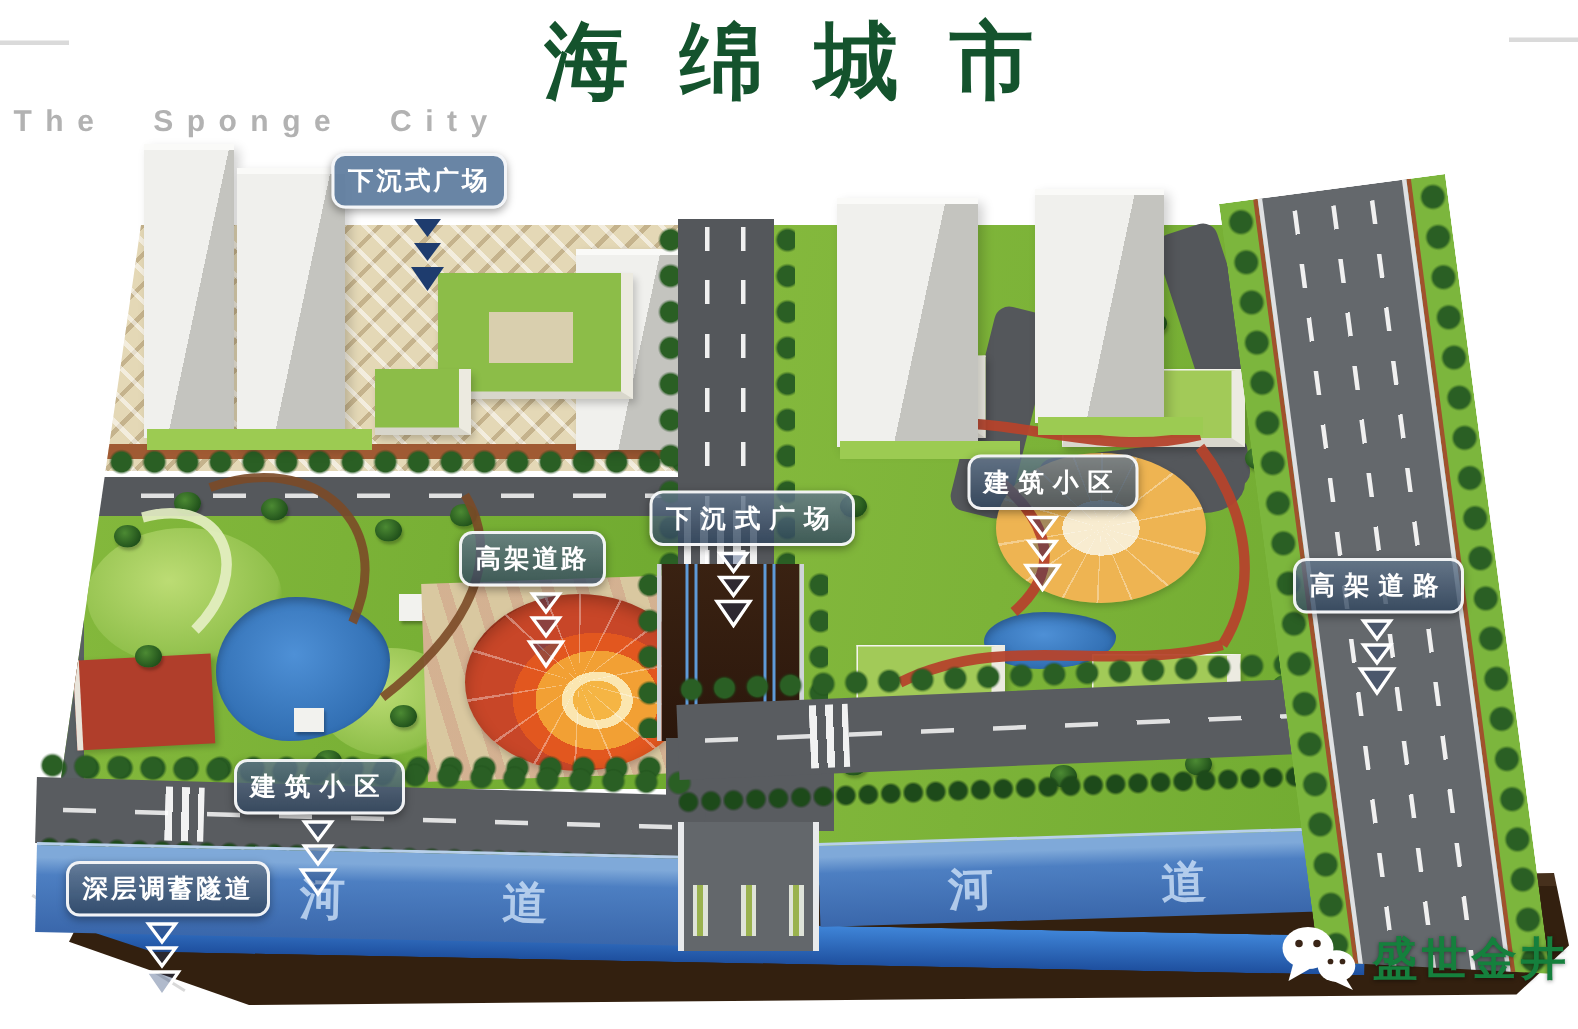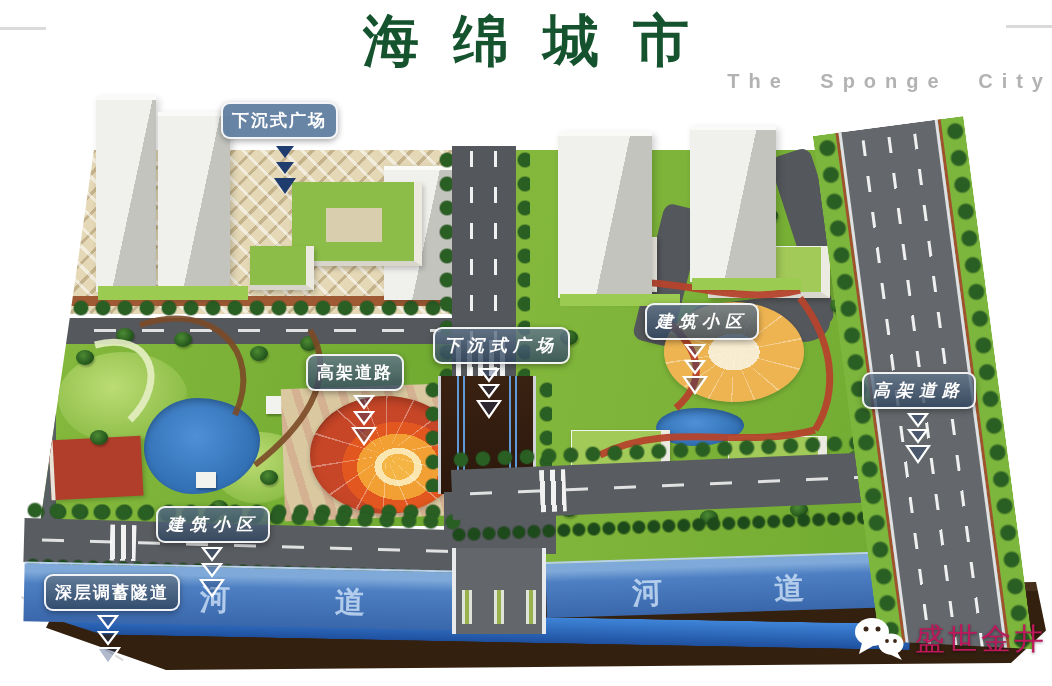--- a/index.html
+++ b/index.html
@@ -4,21 +4,21 @@
 <style>
   html,body{margin:0;padding:0;background:#ffffff;}
   body{width:1052px;height:686px;position:relative;overflow:hidden;
        font-family:"Liberation Sans","DejaVu Sans",sans-serif;}
   *{box-sizing:border-box;}
   .abs{position:absolute;}
 
   
   .title{left:0;right:0;top:4px;text-align:center;font-size:56px;font-weight:700;
          color:#14532d;letter-spacing:34px;text-indent:34px;z-index:10;}
-  .subtitle{left:0;right:0;top:70px;text-align:right;font-size:20px;font-weight:600;
+  .subtitle{left:0;right:0;top:70px;text-align:left;font-size:20px;font-weight:600;
             color:#b2b2b2;letter-spacing:9px;word-spacing:16px;text-indent:9px;z-index:10;}
   .hline{top:27px;height:3px;background:#dadada;z-index:10;}
   .hline.l{left:0;width:46px;}
   .hline.r{left:1006px;top:25px;width:46px;}
 
   
   #left-land{left:28px;top:150px;width:440px;height:442px;z-index:1;
              clip-path:polygon(15% 0,100% 0,100% 100%,0.5% 100%);}
   #center-land{left:468px;top:150px;width:402px;height:440px;z-index:1;
                background:linear-gradient(100deg,#86ba3e,#72ac32);}
@@ -114,27 +114,27 @@
   
   .croad{position:absolute;background:#54575b;border-radius:10px;}
 
   
   .callout{z-index:8;}
   .pill{display:inline-block;padding:5px 9px;border:2px solid rgba(255,255,255,.92);border-radius:9px;
         background:rgba(55,79,107,.78);
         background-image:linear-gradient(180deg,rgba(255,255,255,.18),rgba(0,0,0,.10));
         color:#fff;font-size:17px;font-weight:600;letter-spacing:2px;white-space:nowrap;
         box-shadow:0 2px 6px rgba(0,0,0,.35);}
-  .pill.sp{letter-spacing:6px;font-style:italic;}
+  .pill.sp{letter-spacing:6px;}
   .pill.solid{background:rgba(97,126,160,.95);}
   .arrows{position:absolute;width:28px;height:52px;}
 
   
   #watermark{left:852px;top:616px;z-index:9;display:flex;align-items:center;gap:9px;}
-  #watermark .wm-text{color:#be185d;font-size:30px;font-weight:400;letter-spacing:3px;
+  #watermark .wm-text{color:#15803d;font-size:30px;font-weight:700;letter-spacing:3px;
         text-shadow:0 1px 3px rgba(0,0,0,.45);text-align:right;}
 
   .pathsvg{z-index:2;pointer-events:none;}
   .edgeline{left:22px;top:596px;width:120px;height:2px;background:#d9d9d9;transform:rotate(32deg);transform-origin:0 0;z-index:0;}
 </style>
 </head>
 <body>
 
 <div class="abs hline l"></div>
 <div class="abs hline r"></div>

